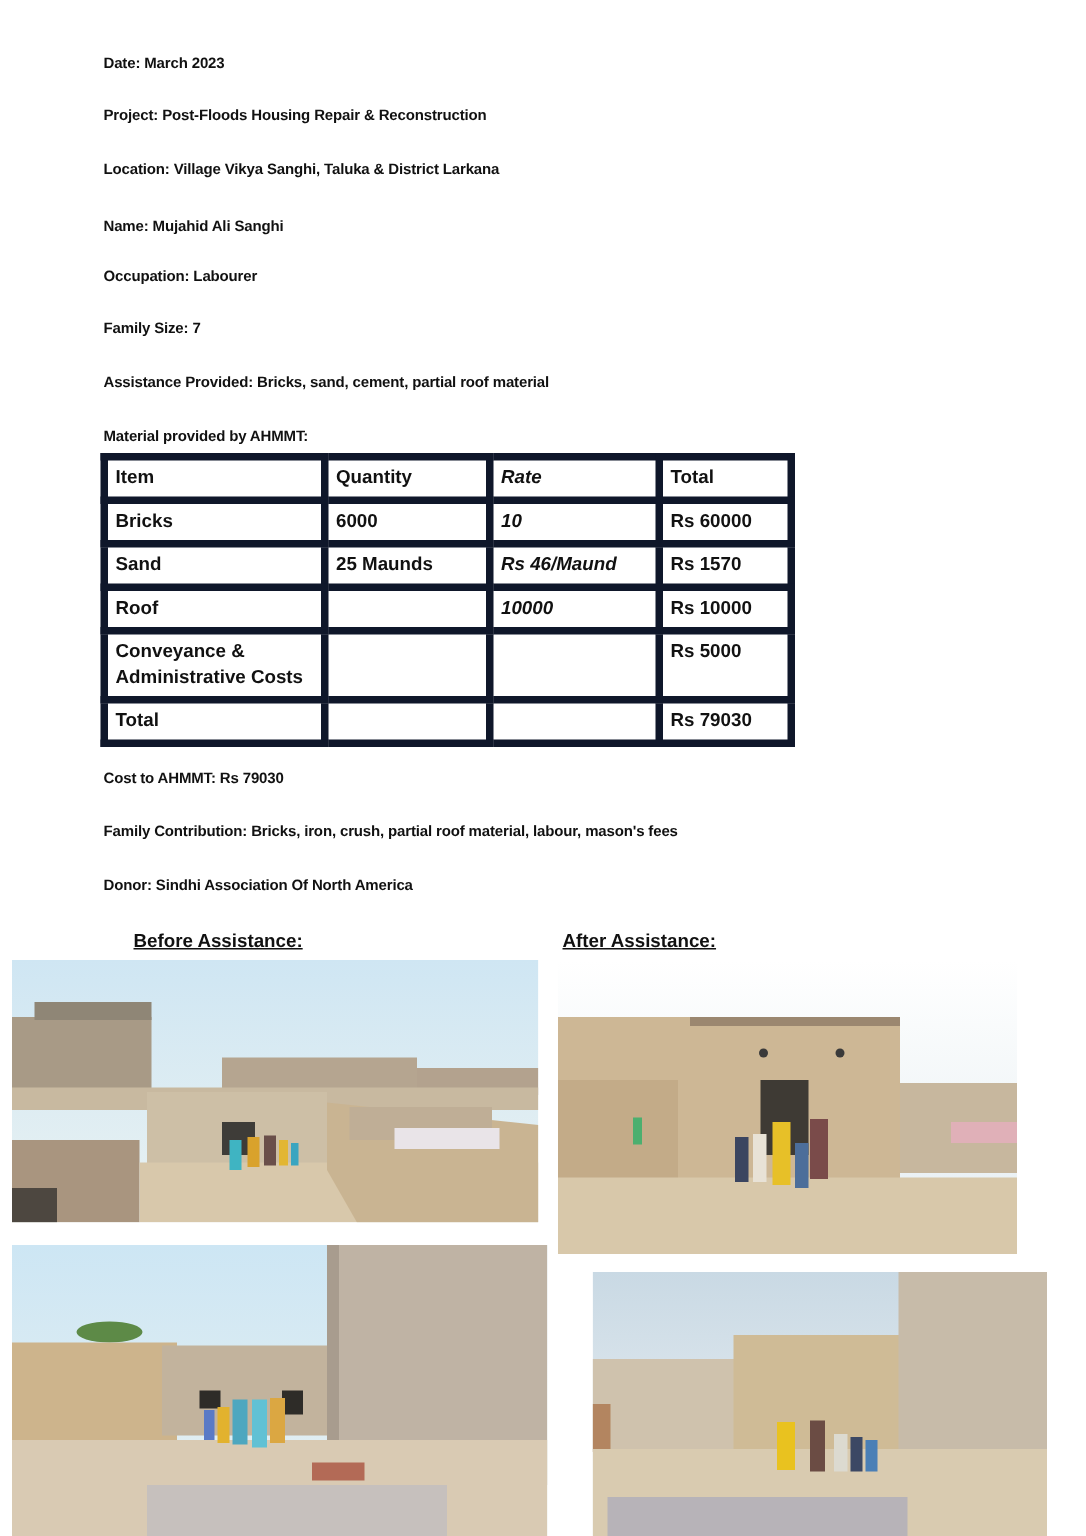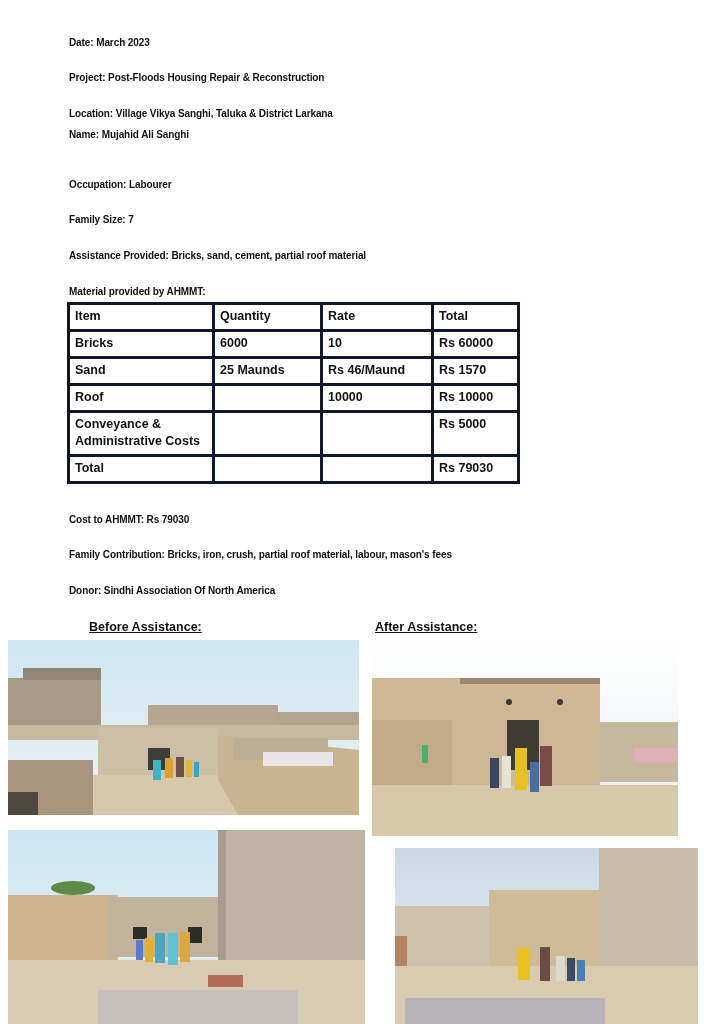--- a/index.html
+++ b/index.html
@@ -1,35 +1,35 @@
 <!DOCTYPE html>
 <html><head>
 <meta charset="utf-8">
 <style>
   html, body { margin:0; padding:0; background:#ffffff; }
   body { width:724px; height:1024px; position:relative; overflow:hidden;
          font-family:"Liberation Sans", "DejaVu Sans", sans-serif; color:#111; }
   .line { position:absolute; left:69px; font-size:10px; font-weight:bold; white-space:nowrap; letter-spacing:-0.1px; }
   table.mat { position:absolute; left:67px; top:302px; border-collapse:collapse; font-size:12.5px; font-weight:bold; }
-  table.mat td { border:3px solid #0f172a; padding:3px 5px 3px 5px; vertical-align:top; height:18px; line-height:17px; }
+  table.mat td { border:5px solid #0f172a; padding:3px 5px 3px 5px; vertical-align:top; height:18px; line-height:17px; }
   table.mat td.c1 { width:132px; }
   table.mat td.c2 { width:95px;margin-left:40px; }
-  table.mat td.c3 { width:98px; }
+  table.mat td.c3 { width:98px;font-style:italic; }
   table.mat td.c4 { width:73px; }
   .caption { position:absolute; top:620px; font-size:12.5px; font-weight:bold; text-decoration:underline; white-space:nowrap; }
   .photo { position:absolute; overflow:hidden; }
   .photo svg { display:block; width:100%; height:100%; }
 </style>
 </head>
 <body>
 
 <div class="line" style="top:37px">Date: March 2023</div>
 <div class="line" style="top:72px">Project: Post-Floods Housing Repair &amp; Reconstruction</div>
 <div class="line" style="top:108px">Location: Village Vikya Sanghi, Taluka &amp; District Larkana</div>
-<div class="line" style="top:129px">Name: Mujahid Ali Sanghi</div>
+<div class="line" style="top:146px">Name: Mujahid Ali Sanghi</div>
 <div class="line" style="top:179px">Occupation: Labourer</div>
 <div class="line" style="top:214px">Family Size: 7</div>
 <div class="line" style="top:250px">Assistance Provided: Bricks, sand, cement, partial roof material</div>
 <div class="line" style="top:286px">Material provided by AHMMT:</div>
 
 <table class="mat">
   <tbody>
       <tr>
     <td class="c1">Item</td>
     <td class="c2">Quantity</td>

